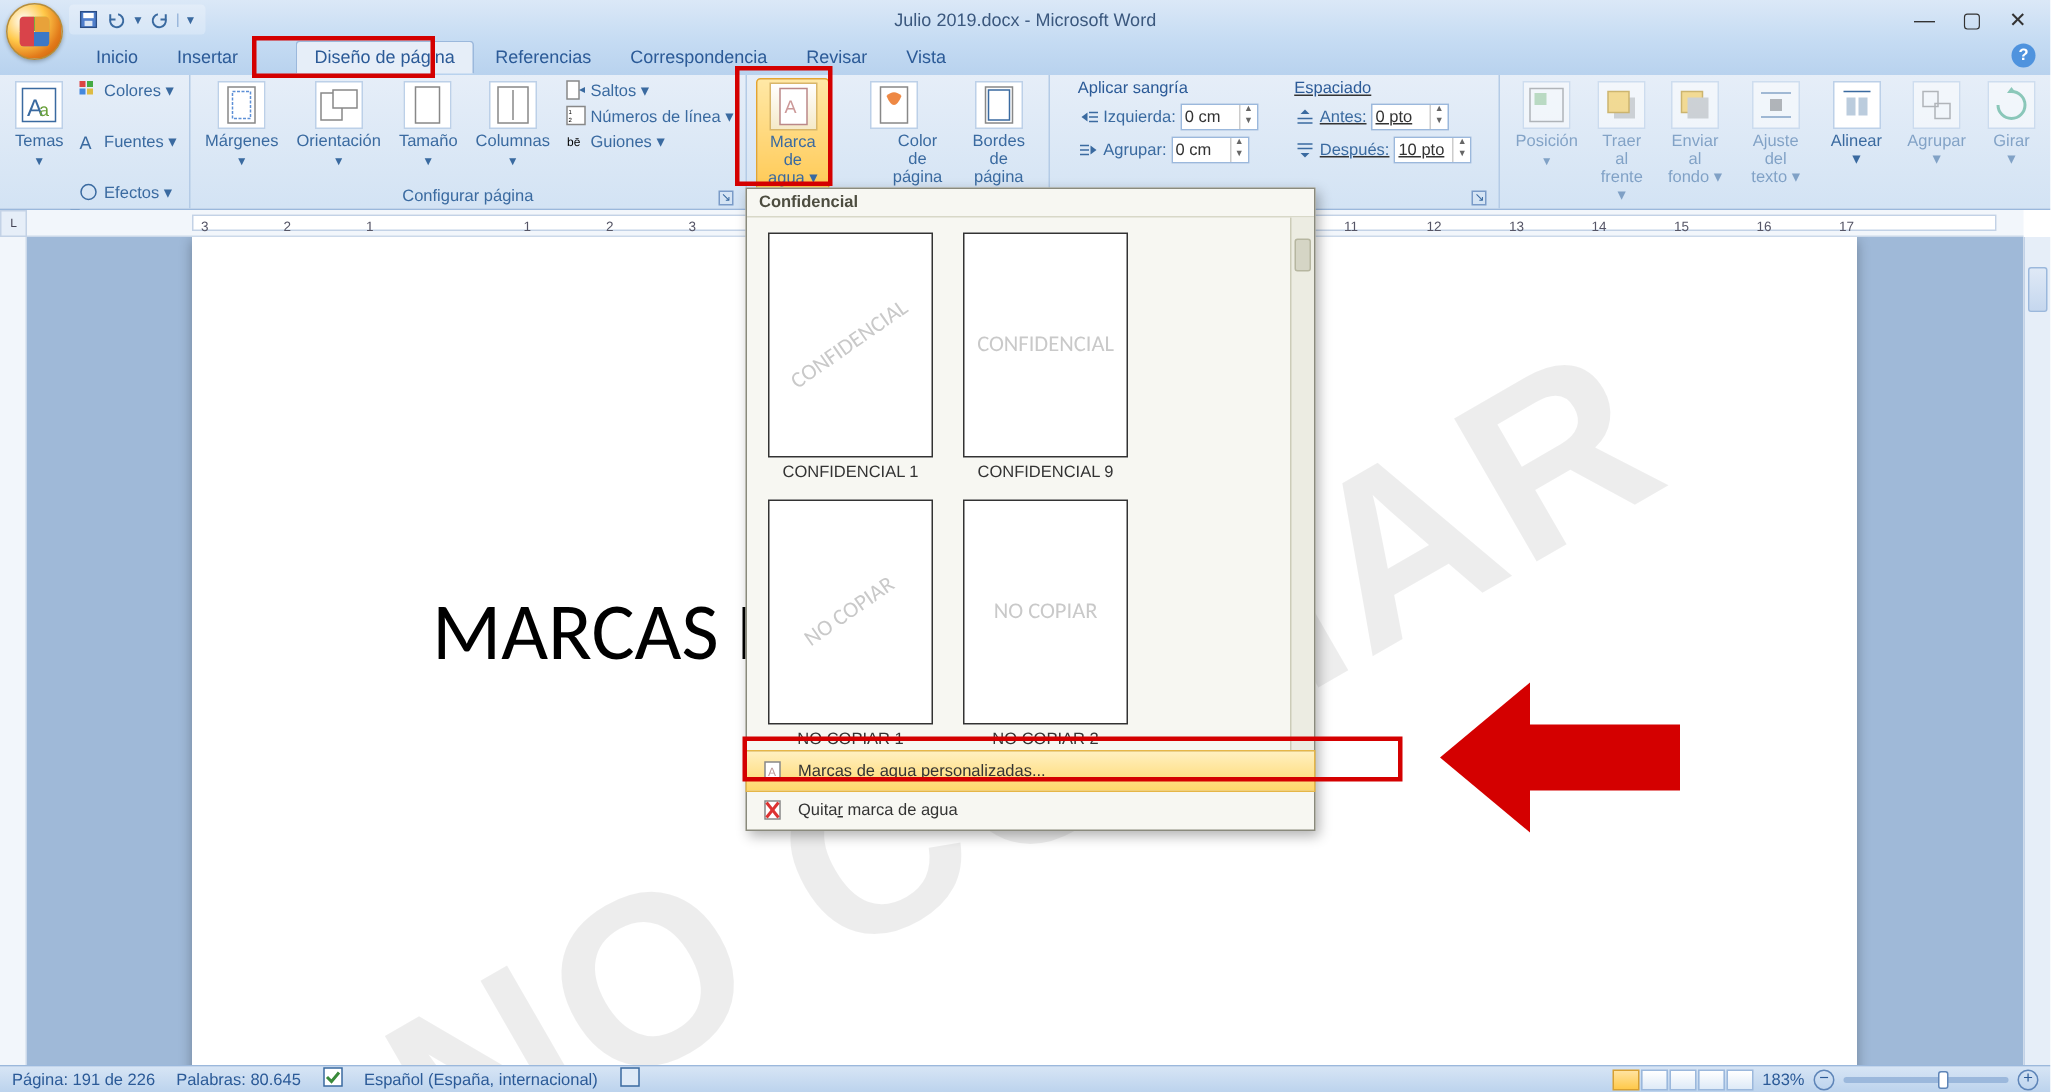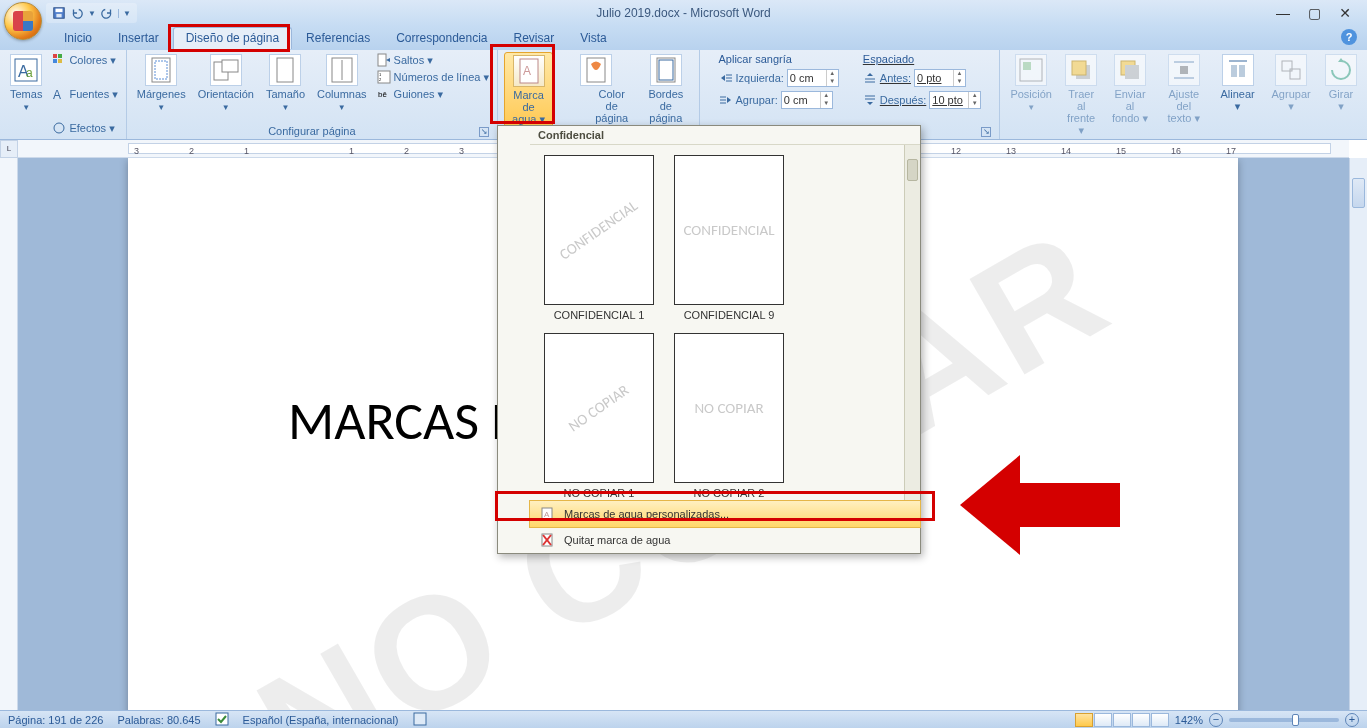--- a/index.html
+++ b/index.html
@@ -15,21 +15,21 @@
     linear-gradient(0deg,transparent 52%,#7aad3f 52%); border-radius:3px;}
   .qat { margin-left:46px; display:flex; align-items:center; gap:4px; background:rgba(255,255,255,.25); border-radius:3px; padding:1px 6px; height:20px;}
   .qat .ic { width:14px; height:14px; display:inline-block;}
   .title-text { position:absolute; left:50%; transform:translateX(-50%); font-size:12px; color:#3b587e;}
   .winctrls { margin-left:auto; display:flex; gap:18px; padding-right:16px;}
   .winctrls span { font-size:14px; color:#333; line-height:14px;}
   
   
   .tabs { height:24px; background:linear-gradient(#c6dcf3,#b8d2ee); display:flex; align-items:center; padding-left:52px; gap:2px; position:relative;}
   .tab { padding:3px 12px 4px; font-size:12px; color:#2b5a97; cursor:default; border-top-left-radius:3px; border-top-right-radius:3px;}
-  .tab.active { background:#e6eef8; border:1px solid #9bb8dc; border-bottom:none;}
+  .tab.active { background:#e6eef8; border:1px solid #9bb8dc; border-bottom:none;margin-left:24px;}
   .help-icon { position:absolute; right:10px; top:3px; width:16px; height:16px; border-radius:50%; background:#4f93de; color:#fff; text-align:center; line-height:16px; font-weight:bold; font-size:11px;}
   
   
   .ribbon { height:90px; background:linear-gradient(#e6eef8,#d3e3f4); border-bottom:1px solid #9bb8dc; display:flex; position:relative;}
   .group { border-right:1px solid #b4cbe6; padding:2px 6px 0; display:flex; flex-direction:column; }
   .group-body { flex:1; display:flex; align-items:flex-start; gap:4px;}
   .group-title { text-align:center; font-size:11px; color:#3a6aa0; padding:2px 0; position:relative;}
   .group-title .launcher { position:absolute; right:2px; bottom:2px; width:10px; height:10px; border:1px solid #7a9bc8; font-size:8px; line-height:8px; text-align:center; color:#3a6aa0;}
   .vbtn { display:flex; flex-direction:column; align-items:center; gap:2px; padding:2px 4px; font-size:11px; color:#3a6aa0; text-align:center; line-height:12px;}
   .vbtn .icn { width:32px; height:32px; background:#fff; border:1px solid #bcd0e8; display:flex; align-items:center; justify-content:center;}
@@ -52,21 +52,21 @@
   .workspace { position:absolute; left:18px; right:18px; top:158px; bottom:18px; background:#9fb9d8; overflow:hidden;}
   .page { position:absolute; left:110px; top:0; width:1110px; height:700px; background:#fff; box-shadow:0 2px 8px rgba(0,0,0,.3);}
   .wm { position:absolute; left:50%; top:50%; transform:translate(-50%,-50%) rotate(-30deg); font-size:160px; font-weight:600; color:rgba(0,0,0,.07); letter-spacing:4px; white-space:nowrap;}
   .doc-text { position:absolute; left:160px; top:230px; font-size:54px; font-weight:400; font-family:Calibri,sans-serif; color:#000;}
   
   
   .vscroll { position:absolute; right:0; top:158px; bottom:18px; width:18px; background:#e6eef8; border-left:1px solid #c3d2e6;}
   .vscroll .thumb { position:absolute; left:2px; right:2px; top:20px; height:30px; background:linear-gradient(#dfe9f6,#c5d7ee); border:1px solid #9bb8dc; border-radius:2px;}
   
   
-  .gallery { position:absolute; left:497px; top:125px; width:424px; background:#f7f7f2; border:1px solid #8a8a7d; box-shadow:2px 3px 8px rgba(0,0,0,.3); z-index:50;padding-left:32px;}
+  .gallery { position:absolute; left:497px; top:125px; width:380px; background:#f7f7f2; border:1px solid #8a8a7d; box-shadow:2px 3px 8px rgba(0,0,0,.3); z-index:50;}
   .gallery-head { padding:3px 8px; font-weight:bold; font-size:11px; color:#4d4d40; border-bottom:1px solid #d8d8c8;}
   .gallery-body { display:flex; flex-wrap:wrap; gap:12px; padding:10px 10px 6px; max-height:355px; position:relative;}
   .g-scroll { position:absolute; right:0; top:0; bottom:0; width:16px; background:#ecece2; border-left:1px solid #ccccb8;}
   .g-scroll .gthumb{ position:absolute; left:2px; right:2px; top:14px; height:22px; background:#d5d5c5; border:1px solid #b6b6a0; border-radius:2px;}
   .gitem { width:118px; text-align:center; font-size:11px; color:#333;}
   .gitem .thumb { width:110px; height:150px; margin:0 auto 4px; background:#fff; border:1px solid #333; display:flex; align-items:center; justify-content:center; position:relative; overflow:hidden;}
   .gitem .thumb span { transform:rotate(-35deg); color:#c9c9c9; font-size:15px; font-family:Calibri;}
   .gitem .thumb span.flat { transform:none;}
   .gallery-foot { border-top:1px solid #d0d0c0;}
   .gmenu { display:flex; align-items:center; gap:8px; padding:5px 10px; font-size:11px; color:#333;}
@@ -551,20 +551,20 @@
         <rect x="1" y="1" width="12" height="12" fill="#deeaf7" stroke="#3a6aa0"></rect>
       </svg></span>
   <div class="right">
     <div class="vbtns">
       <div class="sel"></div>
       <div></div>
       <div></div>
       <div></div>
       <div></div>
     </div>
-    <span>142%</span>
+    <span>183%</span>
     <span style="width:14px;height:14px;border:1px solid #5e85b8;border-radius:50%;text-align:center;line-height:11px;">−</span>
     <div class="zoom-track">
         <div class="zthumb"></div>
       </div>
     <span style="width:14px;height:14px;border:1px solid #5e85b8;border-radius:50%;text-align:center;line-height:11px;">+</span>
   </div>
 </div>
 
 </body></html>

